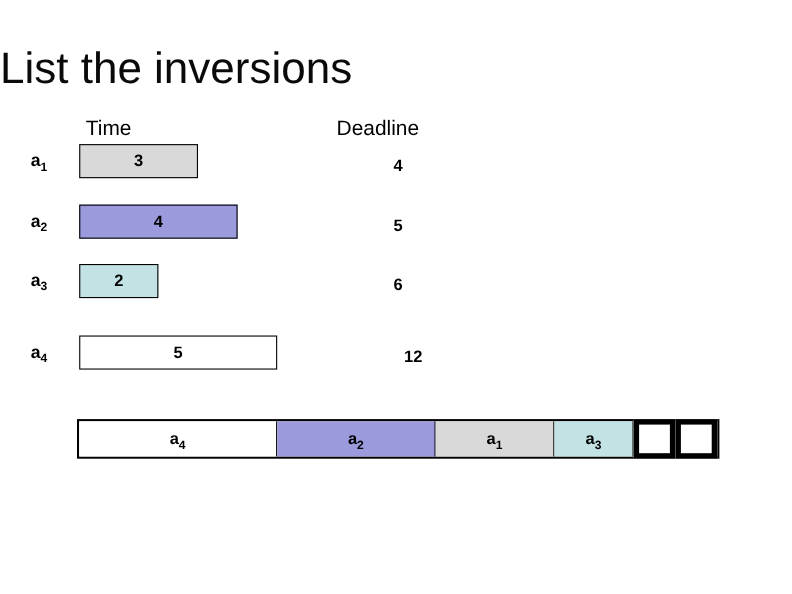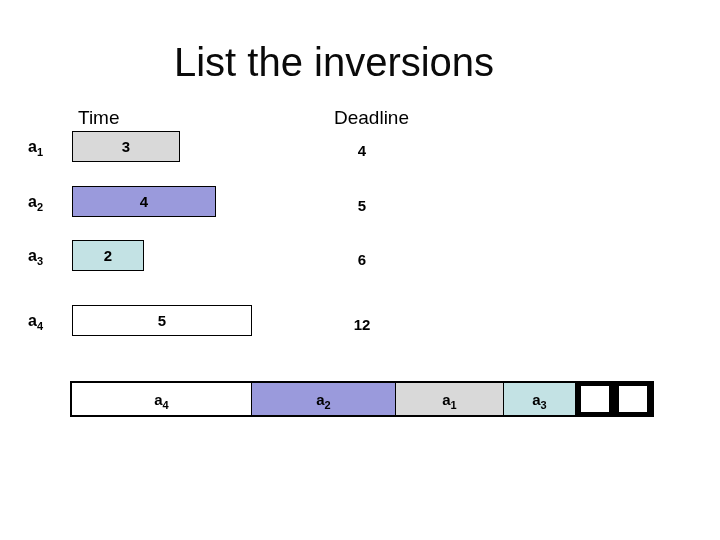--- a/index.html
+++ b/index.html
@@ -8,33 +8,32 @@
     width: 720px;
     height: 540px;
     background: #ffffff;
     font-family: "Liberation Sans", sans-serif;
     color: #000000;
     overflow: hidden;
   }
   .title {
     position: absolute;
     top: 40px; left: 0; width: 668px;
-    text-align: center;
     font-size: 40px;
     font-weight: 400;
     color: #0a0a0a;
   }
   .col-header {
     position: absolute;
     top: 107px;
     font-size: 19px;
     font-weight: 400;
   }
   .col-header.time { left: 78px; }
-  .col-header.deadline { left: 334px; }
+  .col-header.deadline { left: 306px; }
 
   .task-label {
     position: absolute;
     left: 28px;
     font-size: 16px;
     font-weight: 700;
   }
   .task-bar {
     position: absolute;
     left: 72px;
@@ -114,21 +113,21 @@
       <div class="task-deadline" style="top: 197px;">5</div>
       <div class="task-label" style="top: 247px;"><span>a<sub class="idx">3</sub></span></div>
       <div class="task-bar" style="top: 240px; width: 72px; background: rgb(195, 226, 228);">
         <span>2</span>
       </div>
       <div class="task-deadline" style="top: 251px;">6</div>
       <div class="task-label" style="top: 312px;"><span>a<sub class="idx">4</sub></span></div>
       <div class="task-bar" style="top: 305px; width: 180px; background: rgb(255, 255, 255);">
         <span>5</span>
       </div>
-      <div class="task-deadline" style="top: 316px;">12</div>
+      <div class="task-deadline" style="top: 316px; text-align: right;">12</div>
     </div>
   <div id="schedule" class="schedule">
       <div class="seg" style="width: 180px; flex: 0 0 auto; background: rgb(255, 255, 255);">
         <span>a<sub class="idx">4</sub></span>
       </div>
       <div class="seg" style="width: 144px; flex: 0 0 auto; background: rgb(154, 154, 220);">
         <span>a<sub class="idx">2</sub></span>
       </div>
       <div class="seg" style="width: 108px; flex: 0 0 auto; background: rgb(217, 217, 217);">
         <span>a<sub class="idx">1</sub></span>

